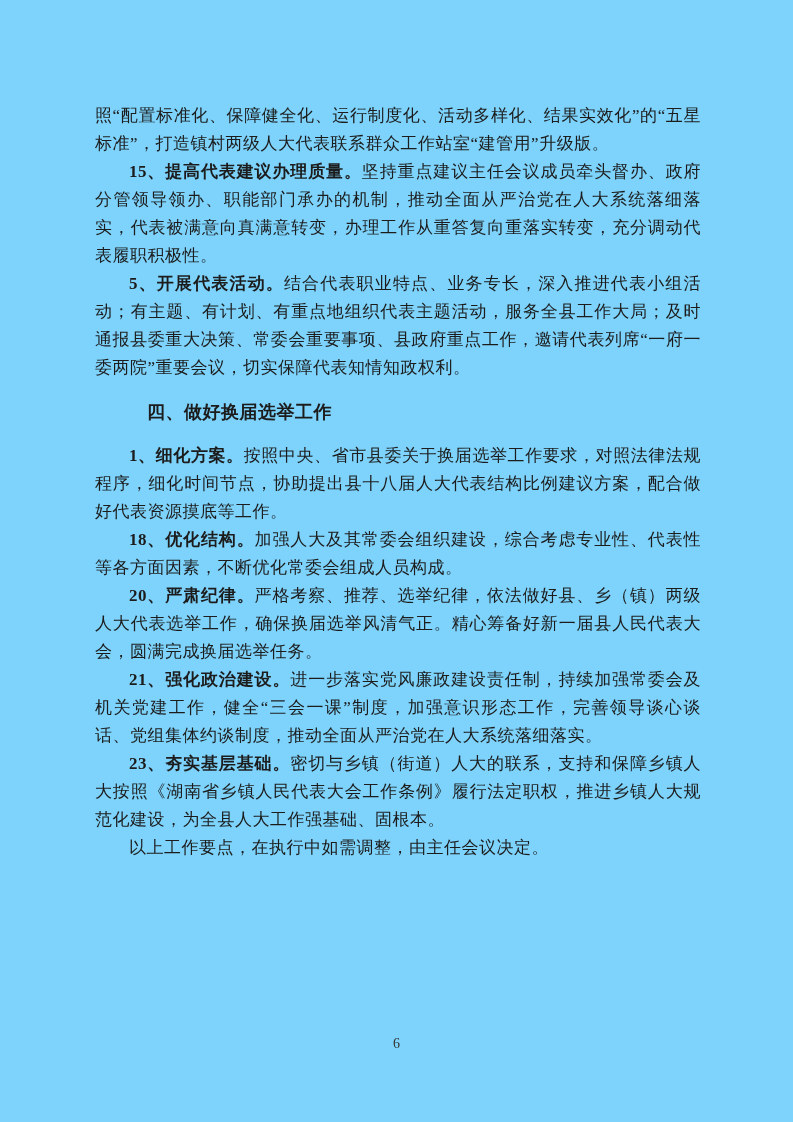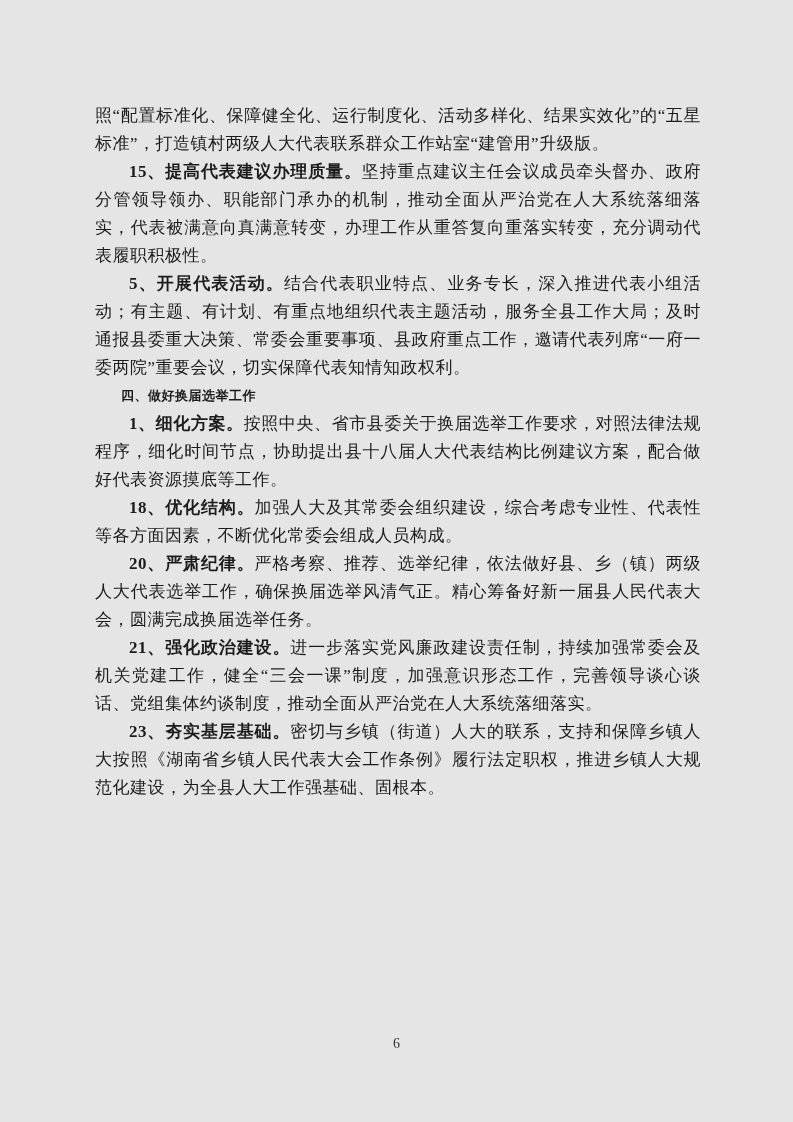--- a/index.html
+++ b/index.html
@@ -4,21 +4,21 @@
 <style>
   html, body {
     margin: 0;
     padding: 0;
     background: #ffffff;
   }
   .page {
     position: relative;
     width: 793px;
     height: 1122px;
-    background: #e5e5e5;
+    background: #7dd3fc;
     color: #1c1c1c;
     font-family: "Liberation Serif", "DejaVu Serif", serif;
     overflow: hidden;
   }
   .content {
     position: absolute;
     left: 95px;
     top: 102px;
     width: 606px;
     font-size: 17px;
@@ -31,23 +31,23 @@
     text-indent: 2em;
   }
   .para.no-indent {
     text-indent: 0;
   }
   .lead {
     font-weight: bold;
     margin-top: 28px;
   }
   .heading {
-    margin: 0;
+    margin: 16px;
     text-indent: 2em;
-    font-size: 13px;
+    font-size: 18px;
     line-height: 28px;
     font-weight: bold;
     font-family: Liberation Serif, serif;
     letter-spacing: 0.5px;
   }
   .footer {
     position: absolute;
     left: 0;
     right: 0;
     top: 1036px;
@@ -77,17 +77,18 @@
 
 
     <p class="para"><span class="lead">20、严肃纪律。</span><span>严格考察、推荐、选举纪律，依法做好县、乡（镇）两级人大代表选举工作，确保换届选举风清气正。精心筹备好新一届县人民代表大会，圆满完成换届选举任务。</span></p>
 
 
     <p class="para"><span class="lead">21、强化政治建设。</span><span>进一步落实党风廉政建设责任制，持续加强常委会及机关党建工作，健全“三会一课”制度，加强意识形态工作，完善领导谈心谈话、党组集体约谈制度，推动全面从严治党在人大系统落细落实。</span></p>
 
 
     <p class="para"><span class="lead">23、夯实基层基础。</span><span>密切与乡镇（街道）人大的联系，支持和保障乡镇人大按照《湖南省乡镇人民代表大会工作条例》履行法定职权，推进乡镇人大规范化建设，为全县人大工作强基础、固根本。</span></p>
 
+    <p class="para">以上工作要点，在执行中如需调整，由主任会议决定。</p>
 
   </div>
 
   <div class="footer">6</div>
 </div>
 
 </body></html>

